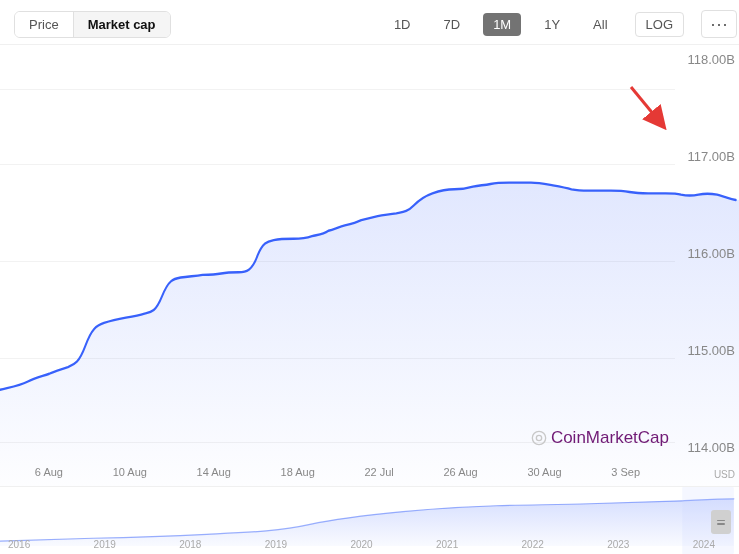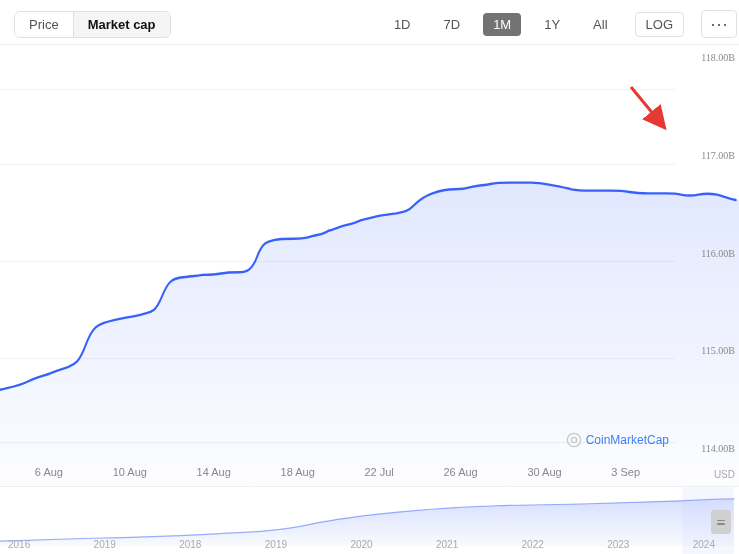--- a/index.html
+++ b/index.html
@@ -120,25 +120,24 @@
       top: 0;
       width: 64px;
       height: 100%;
       display: flex;
       flex-direction: column;
       justify-content: space-between;
       padding: 8px 4px 32px 4px;
     }
 
     .y-label {
-      font-size: 10px;
+      font-size: 13px;
       color: #888;
       text-align: right;
       line-height: 1;
-      font-family: Liberation Serif, serif;
     }
 
     
     .x-axis {
       position: absolute;
       bottom: 0;
       left: 0;
       right: 64px;
       height: 28px;
       display: flex;
@@ -150,22 +149,22 @@
     .x-label {
       font-size: 11px;
       color: #888;
     }
 
     
     .watermark {
       position: absolute;
       bottom: 38px;
       right: 70px;
-      font-size: 12px;
-      color: #3b82f6;
+      font-size: 17px;
+      color: #701a75;
       font-weight: 500;
       display: flex;
       align-items: center;
       gap: 4px;
     }
 
     
     .arrow-annotation {
       position: absolute;
       top: 38px;

